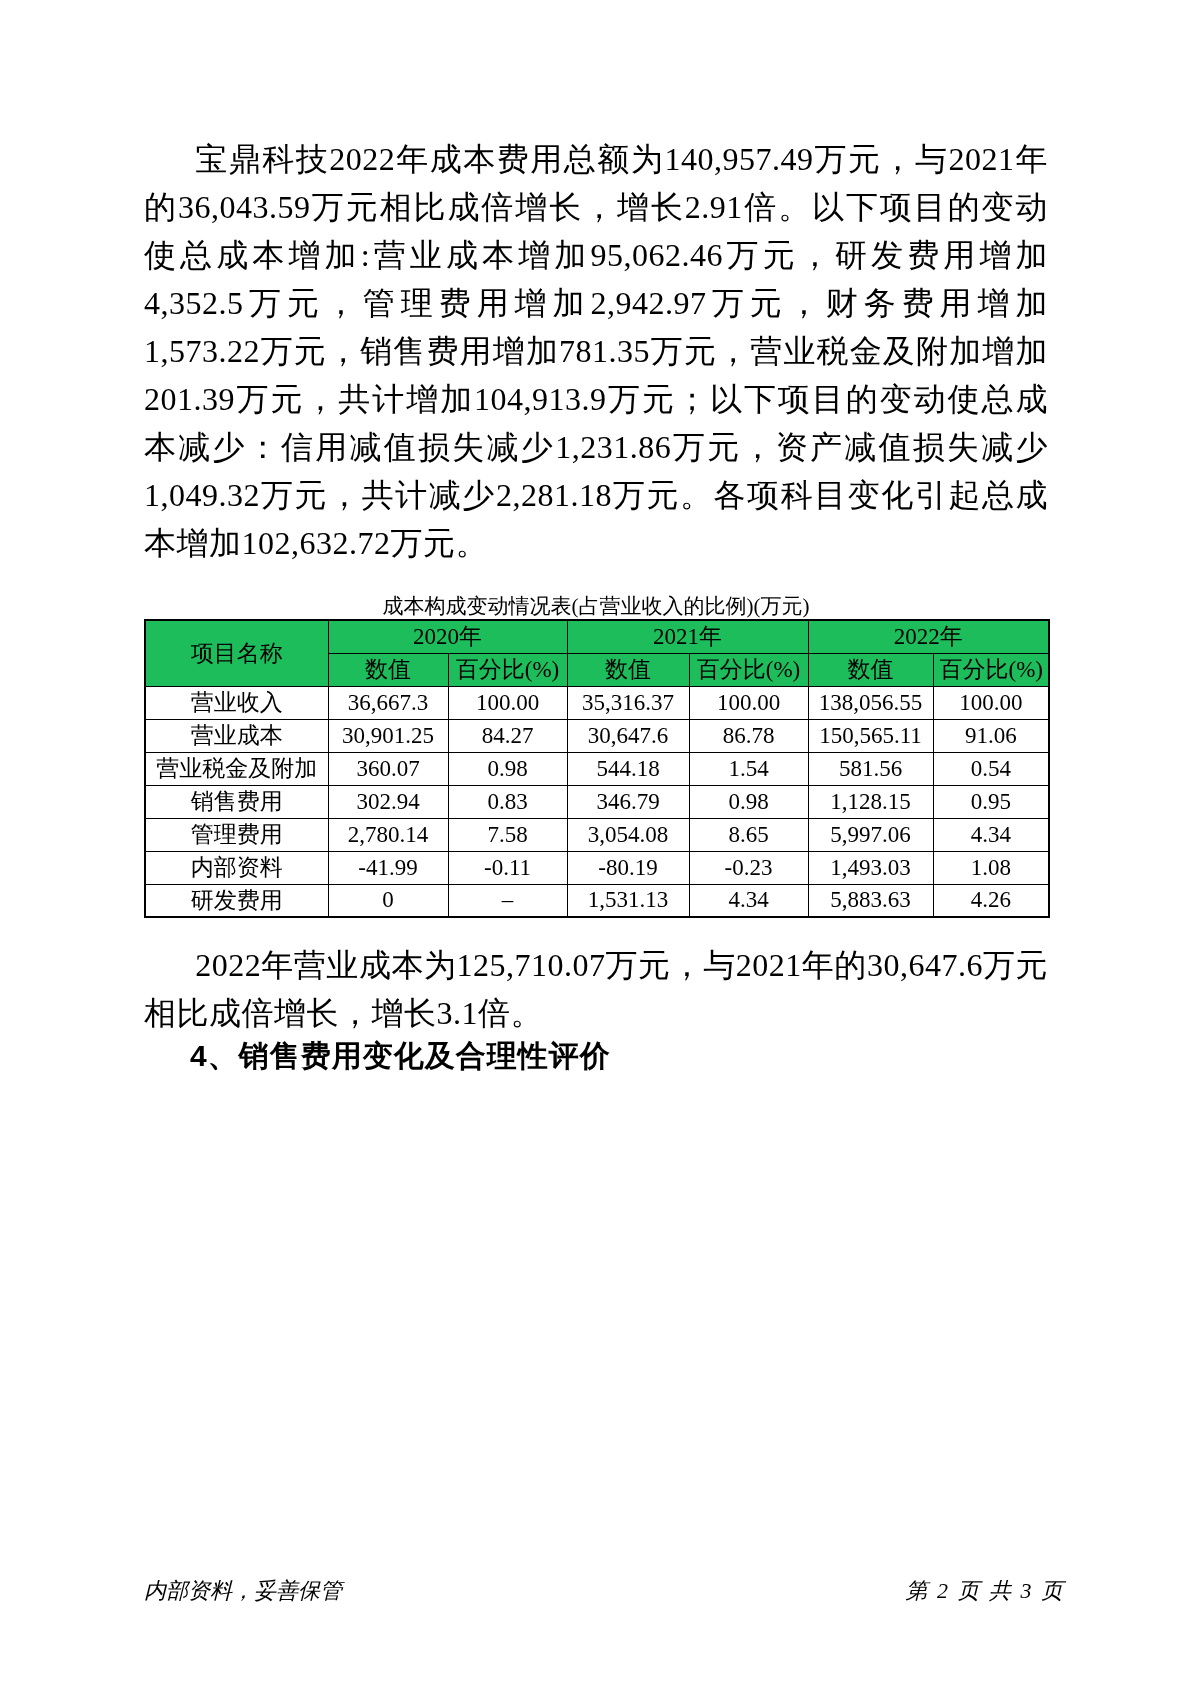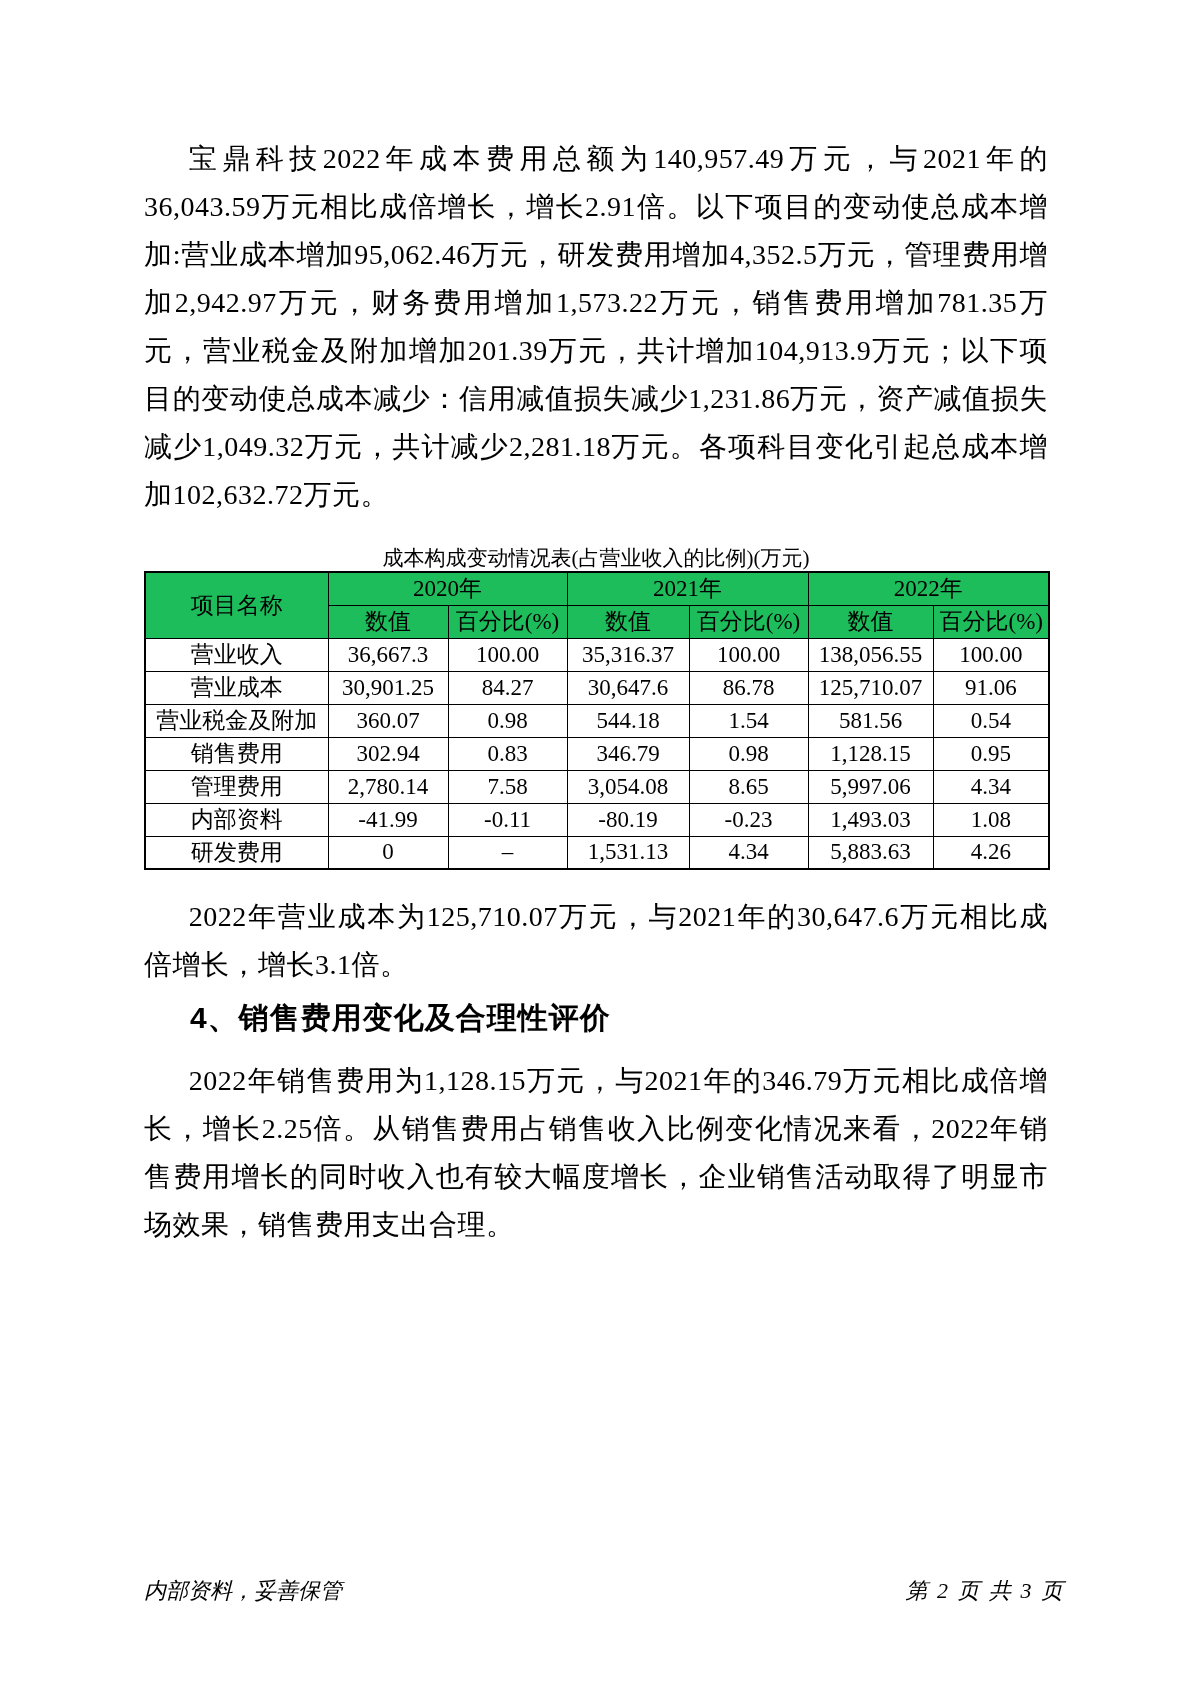--- a/index.html
+++ b/index.html
@@ -12,21 +12,21 @@
     color: #000000;
     overflow: hidden;
   }
   .page-content {
     position: absolute;
     left: 144px;
     top: 0;
     width: 904px;
   }
   .body-para {
-    font-size: 28px;
+    font-size: 32px;
     line-height: 48px;
     text-align: justify;
     text-indent: 1.6em;
     letter-spacing: 0.5px;
   }
   .para-1 { margin-top: 135px; }
   .table-title {
     margin-top: 26px;
     text-align: center;
     font-size: 21px;
@@ -57,21 +57,21 @@
   .section-heading {
     font-family: "Liberation Sans", "DejaVu Sans", sans-serif;
     font-weight: bold;
     font-size: 30px;
     line-height: 38px;
     padding-left: 46px;
     letter-spacing: 1px;
   }
   .heading-3 { margin-top: 47px; }
   .para-3 { margin-top: 23px; }
-  .heading-4 { margin-top: 10px; }
+  .heading-4 { }
   .para-4 { margin-top: 20px; }
   .footer {
     position: absolute;
     left: 144px;
     right: 126px;
     top: 1576px;
     display: flex;
     justify-content: space-between;
     align-items: flex-start;
     font-style: italic;
@@ -129,21 +129,21 @@
         <td class="num">100.00</td>
         <td class="num">138,056.55</td>
         <td class="num">100.00</td>
       </tr>
       <tr>
         <td class="item-name">营业成本</td>
         <td class="num">30,901.25</td>
         <td class="num">84.27</td>
         <td class="num">30,647.6</td>
         <td class="num">86.78</td>
-        <td class="num">125,710.07</td>
+        <td class="num">150,565.11</td>
         <td class="num">91.06</td>
       </tr>
       <tr>
         <td class="item-name">营业税金及附加</td>
         <td class="num">360.07</td>
         <td class="num">0.98</td>
         <td class="num">544.18</td>
         <td class="num">1.54</td>
         <td class="num">581.56</td>
         <td class="num">0.54</td>
@@ -185,20 +185,19 @@
         <td class="num">4.26</td>
       </tr>
     </tbody>
   </table>
 
 
   <p class="body-para para-3">2022年营业成本为125,710.07万元，与2021年的30,647.6万元相比成倍增长，增长3.1倍。</p>
 
   <h3 class="section-heading heading-4">4、销售费用变化及合理性评价</h3>
 
-  <p class="body-para para-4">2022年销售费用为1,128.15万元，与2021年的346.79万元相比成倍增长，增长2.25倍。从销售费用占销售收入比例变化情况来看，2022年销售费用增长的同时收入也有较大幅度增长，企业销售活动取得了明显市场效果，销售费用支出合理。</p>
 
 </div>
 
 <div class="footer">
   <span class="footer-left">内部资料，妥善保管</span>
   <span class="footer-right">第 2 页  共 3 页</span>
 </div>
 
 </body></html>

